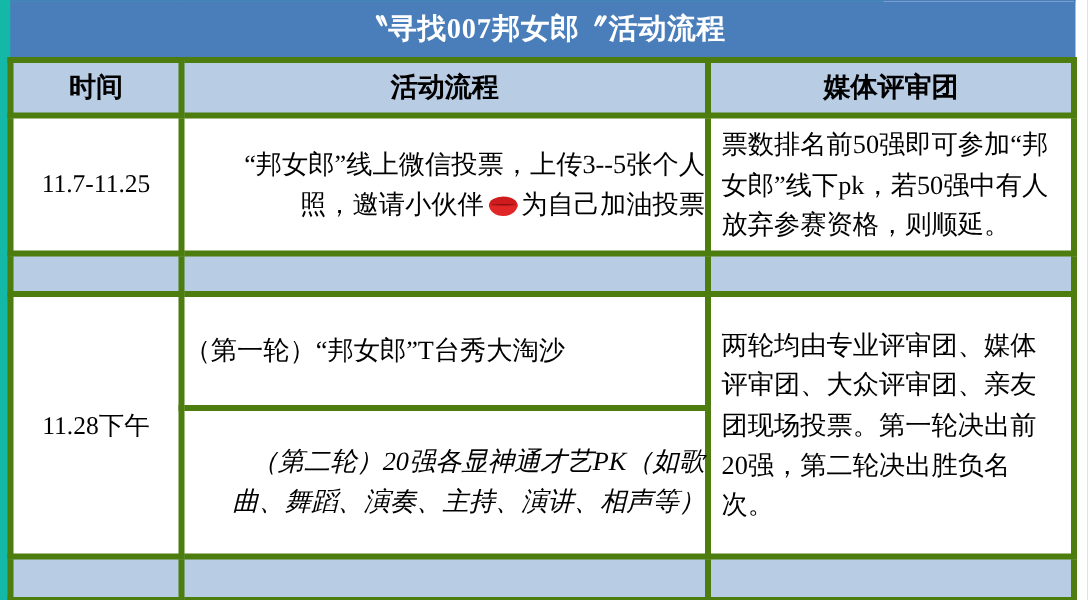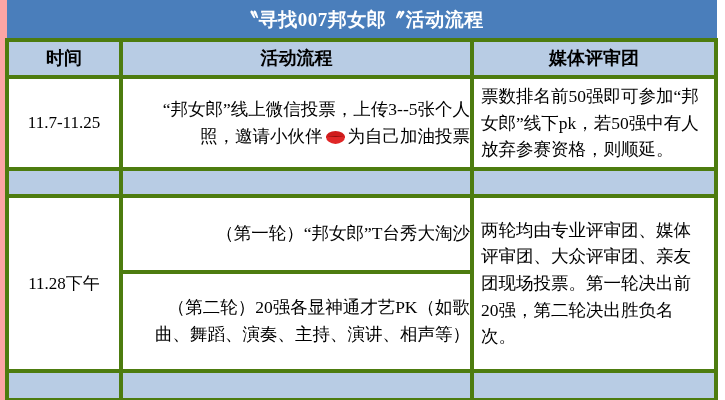--- a/index.html
+++ b/index.html
@@ -11,21 +11,21 @@
     width: 725px;
     height: 400px;
     overflow: hidden;
     font-family: "Liberation Serif", "DejaVu Serif", serif;
   }
 
   #sheet {
     position: relative;
     width: 589px;
     height: 400px;
-    background: #fca5a5;
+    background: #14b8a6;
   }
 
   
   .tbl {
     position: absolute;
     left: 5px;
     top: 0px;
     width: 709px;
     border-collapse: collapse;
     table-layout: fixed;
@@ -86,21 +86,21 @@
   }
   .cell-body.indent {
     text-indent: 16px;
     text-align: right;
   }
   .cell-body.res {
     padding: 4px 6px 4px 7px;
     line-height: 1.52;
   }
   .cell-body.center-line {
-    text-align: right;
+    text-align: left;
     text-indent: 0;
   }
 
   
   .spacer-cell {
     background: #b8cce4;
     height: 23px;
   }
   .spacer-cell.tall { height: 25px; }
 
@@ -183,21 +183,21 @@
         <td class="spacer-cell"></td>
         <td class="spacer-cell"></td>
       </tr>
 
       <tr>
         <td class="cell-time" rowspan="2">11.28下午</td>
         <td class="cell-body center-line" style="height:72px;">（第一轮）“邦女郎”T台秀大淘沙</td>
         <td class="cell-body res" rowspan="2">两轮均由专业评审团、媒体评审团、大众评审团、亲友团现场投票。第一轮决出前20强，第二轮决出胜负名次。</td>
       </tr>
       <tr>
-        <td class="cell-body indent" style="height:95px;">（第二轮）20强各显神通才艺PK（如歌曲、舞蹈、演奏、主持、演讲、相声等）</td>
+        <td class="cell-body indent" style="height:95px;font-style:italic;">（第二轮）20强各显神通才艺PK（如歌曲、舞蹈、演奏、主持、演讲、相声等）</td>
       </tr>
 
       <tr>
         <td class="spacer-cell tall"></td>
         <td class="spacer-cell tall"></td>
         <td class="spacer-cell tall"></td>
       </tr>
 
     </tbody>
   </table>

